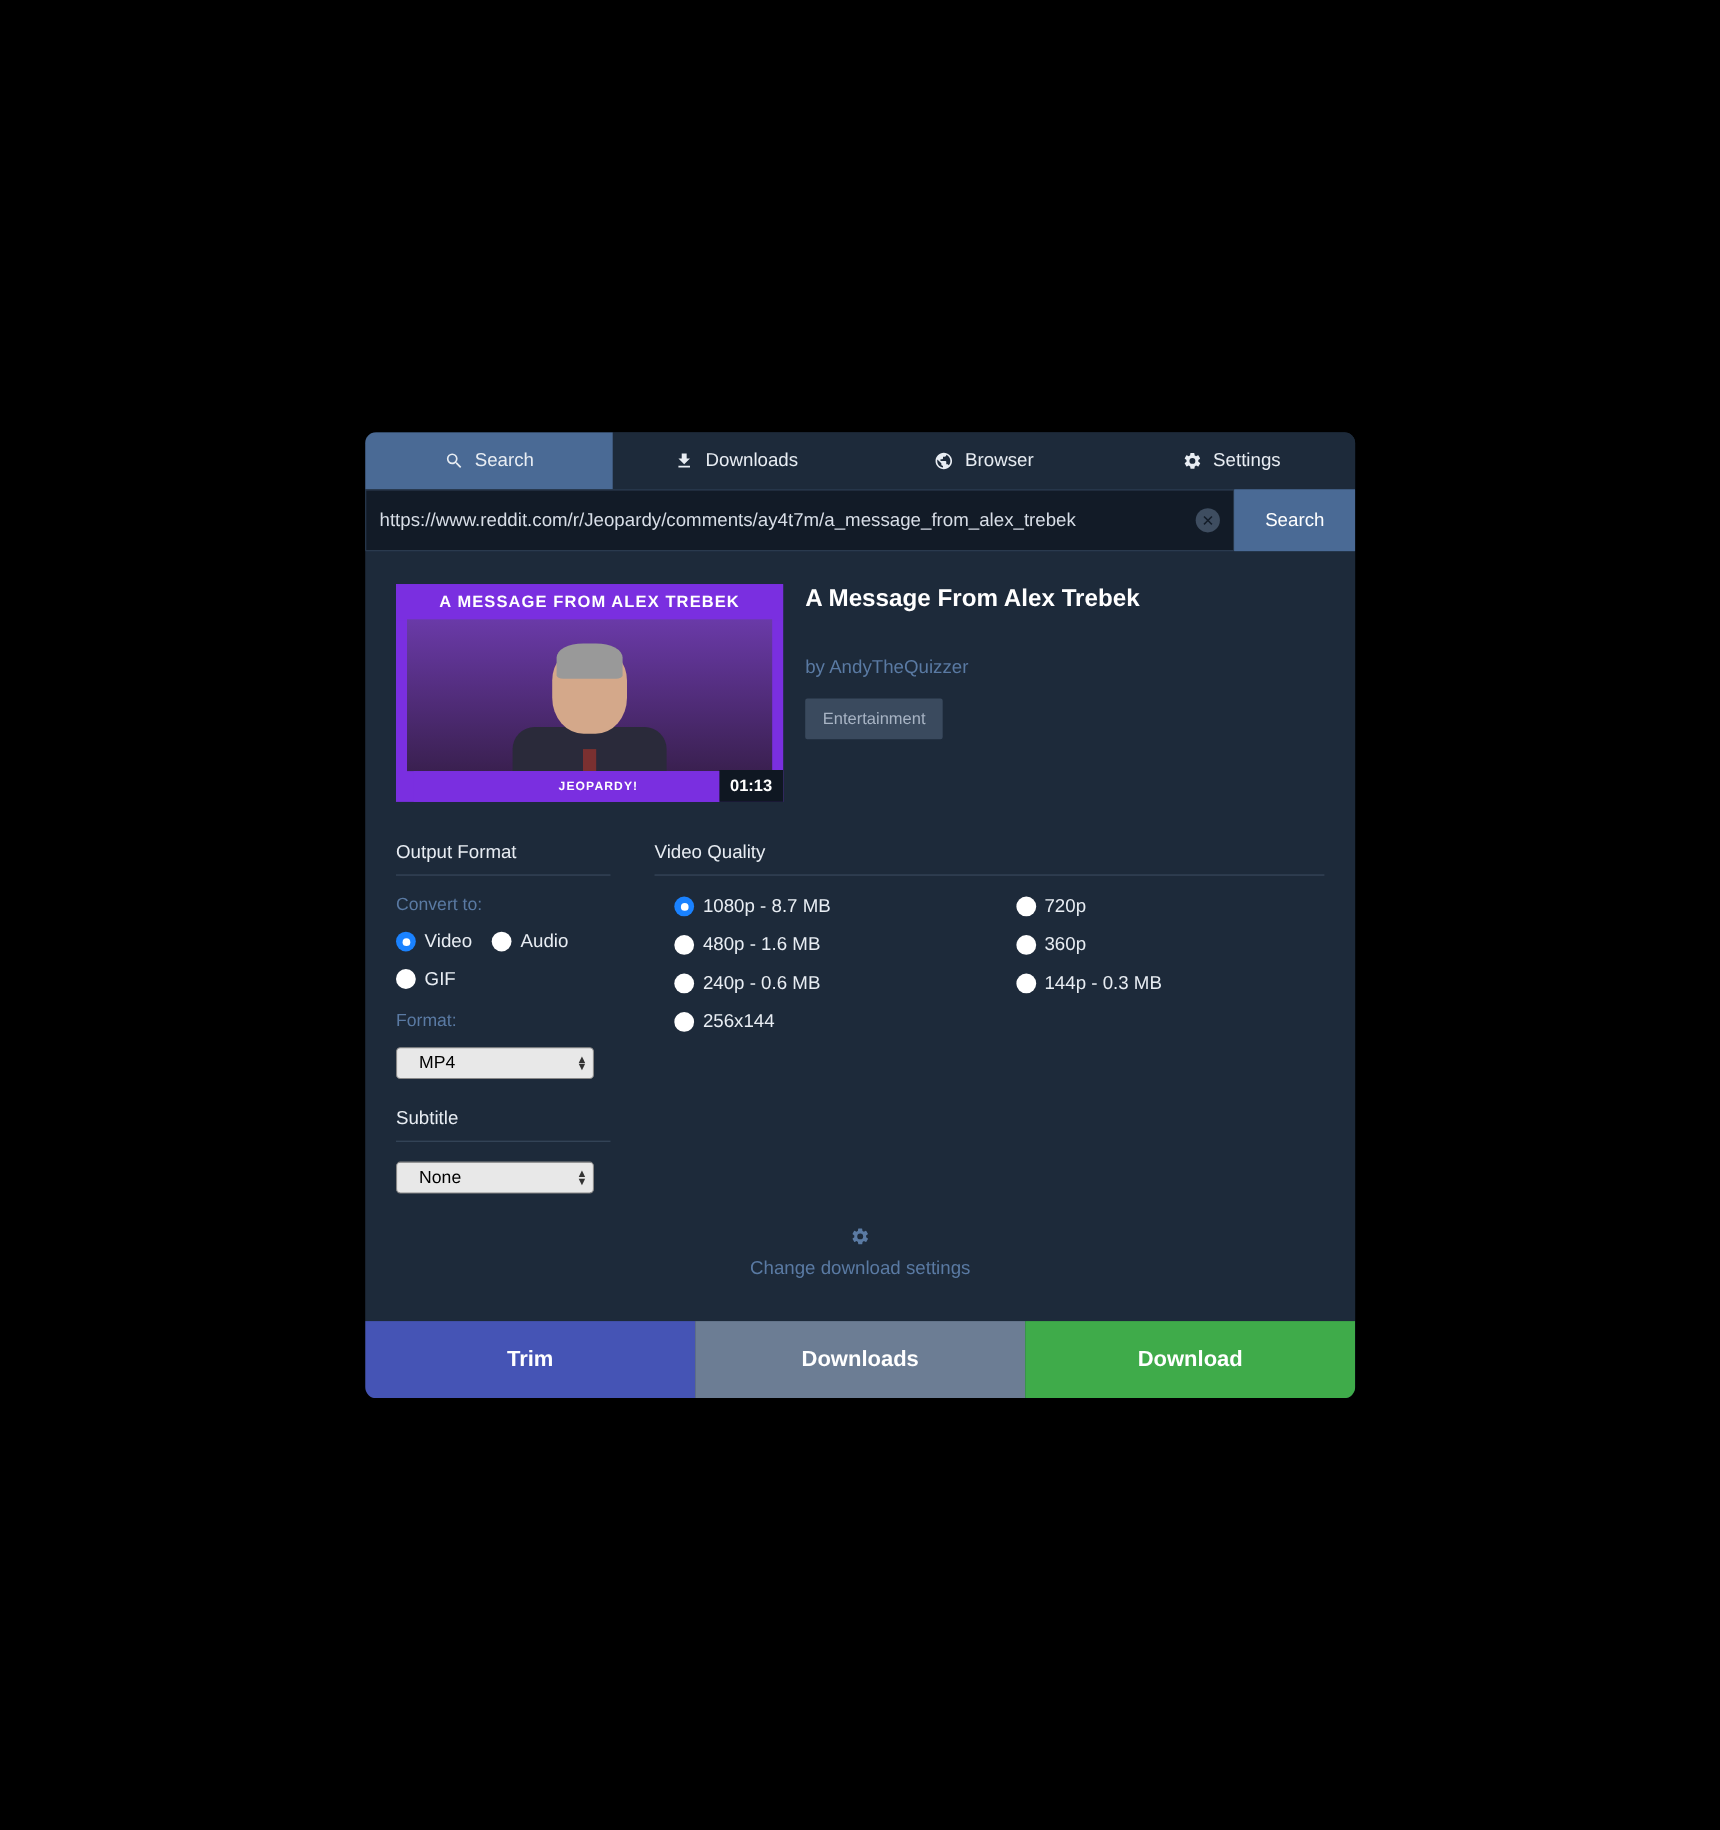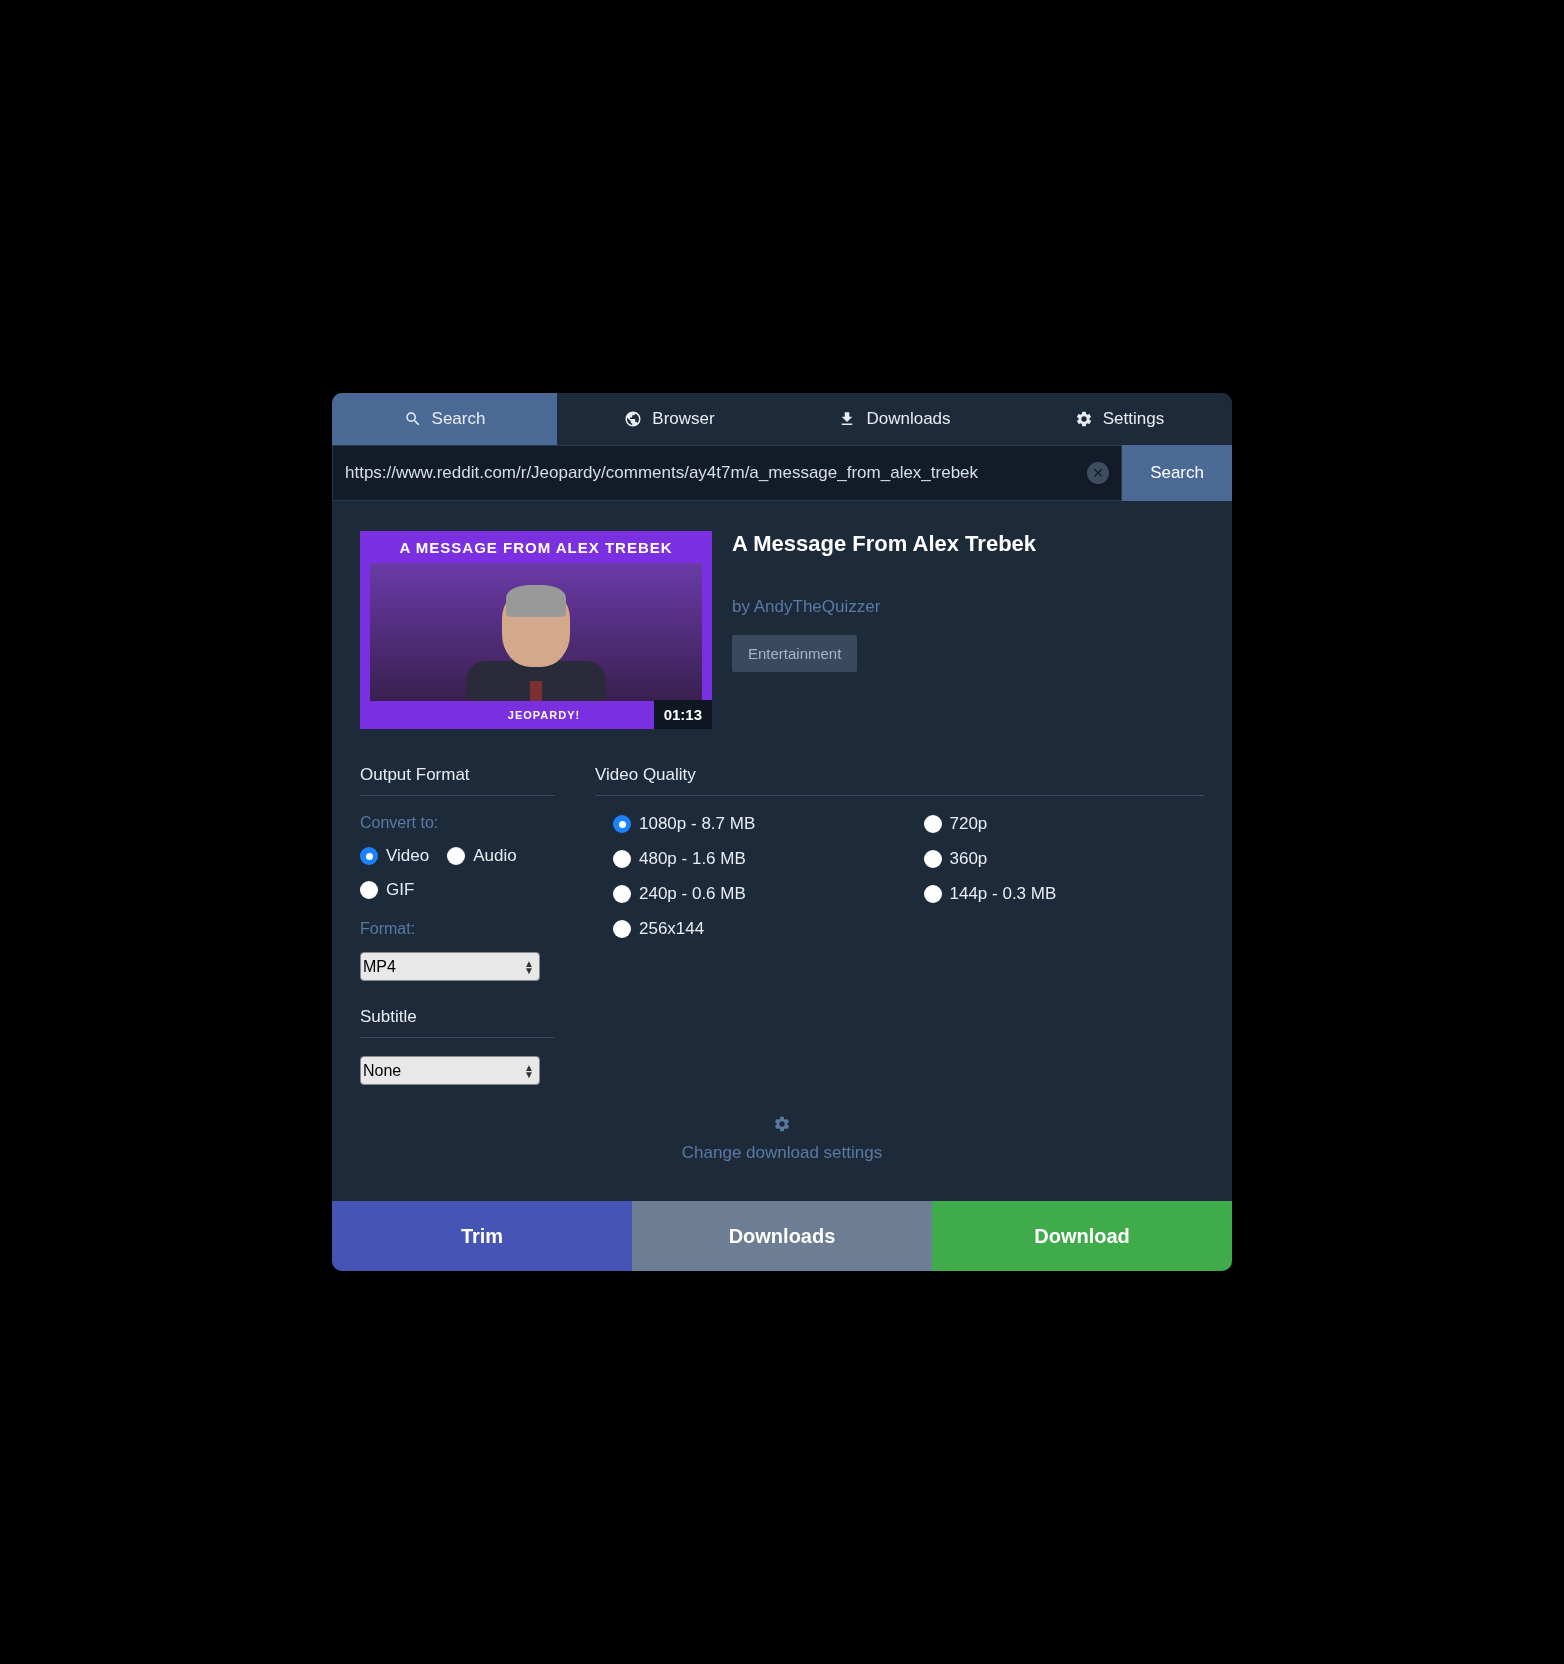--- a/index.html
+++ b/index.html
@@ -265,21 +265,21 @@
 }
 .select-wrap {
   position: relative;
   width: 180px;
 }
 .select {
   width: 100%;
   background: #e8e8e8;
   border: 1px solid #888;
   border-radius: 4px;
-  padding: 5px 28px 5px 2px;
+  padding: 5px 28px 5px 20px;
   font-size: 16px;
   appearance: none;
   cursor: pointer;
 }
 .select-arrows {
   position: absolute;
   right: 6px; top: 50%;
   transform: translateY(-50%);
   font-size: 10px;
   color: #333;
@@ -335,32 +335,32 @@
       <span class="icon">
           <svg viewBox="0 0 24 24">
             <path d="M15.5 14h-.79l-.28-.27A6.471 6.471 0 0016 9.5 6.5 6.5 0 109.5 16c1.61 0 3.09-.59 4.23-1.57l.27.28v.79l5 4.99L20.49 19l-4.99-5zm-6 0C7.01 14 5 11.99 5 9.5S7.01 5 9.5 5 14 7.01 14 9.5 11.99 14 9.5 14z"></path>
           </svg>
         </span>
       <span>Search</span>
     </div>
     <div class="tab">
       <span class="icon">
           <svg viewBox="0 0 24 24">
+            <path d="M19 9h-4V3H9v6H5l7 7 7-7zM5 18v2h14v-2H5z"></path>
+          </svg>
+        </span>
+      <span>Downloads</span>
+    </div>
+    <div class="tab">
+      <span class="icon">
+          <svg viewBox="0 0 24 24">
             <path d="M12 2C6.48 2 2 6.48 2 12s4.48 10 10 10 10-4.48 10-10S17.52 2 12 2zm-1 17.93c-3.95-.49-7-3.85-7-7.93 0-.62.08-1.21.21-1.79L9 15v1c0 1.1.9 2 2 2v1.93zm6.9-2.54c-.26-.81-1-1.39-1.9-1.39h-1v-3c0-.55-.45-1-1-1H8v-2h2c.55 0 1-.45 1-1V7h2c1.1 0 2-.9 2-2v-.41c2.93 1.19 5 4.06 5 7.41 0 2.08-.8 3.97-2.1 5.39z"></path>
           </svg>
         </span>
       <span>Browser</span>
-    </div>
-    <div class="tab">
-      <span class="icon">
-          <svg viewBox="0 0 24 24">
-            <path d="M19 9h-4V3H9v6H5l7 7 7-7zM5 18v2h14v-2H5z"></path>
-          </svg>
-        </span>
-      <span>Downloads</span>
     </div>
     <div class="tab">
       <span class="icon">
           <svg viewBox="0 0 24 24">
             <path d="M19.14 12.94c.04-.3.06-.61.06-.94 0-.32-.02-.64-.07-.94l2.03-1.58a.5.5 0 00.12-.64l-1.92-3.32a.5.5 0 00-.61-.22l-2.39.96a7.03 7.03 0 00-1.62-.94l-.36-2.54a.5.5 0 00-.5-.42h-3.84a.5.5 0 00-.5.42l-.36 2.54c-.59.24-1.13.57-1.62.94l-2.39-.96a.5.5 0 00-.61.22L2.74 8.8a.5.5 0 00.12.64l2.03 1.58c-.05.3-.07.62-.07.94s.02.64.07.94l-2.03 1.58a.5.5 0 00-.12.64l1.92 3.32c.14.24.44.34.61.22l2.39-.96c.49.37 1.03.7 1.62.94l.36 2.54c.4.24.25.42.5.42h3.84c.25 0 .46-.18.5-.42l.36-2.54c.59-.24 1.13-.57 1.62-.94l2.39.96c.17.12.47.02.61-.22l1.92-3.32a.5.5 0 00-.12-.64l-2.03-1.58zM12 15.6A3.6 3.6 0 1112 8.4a3.6 3.6 0 010 7.2z"></path>
           </svg>
         </span>
       <span>Settings</span>
     </div>
   </div>

